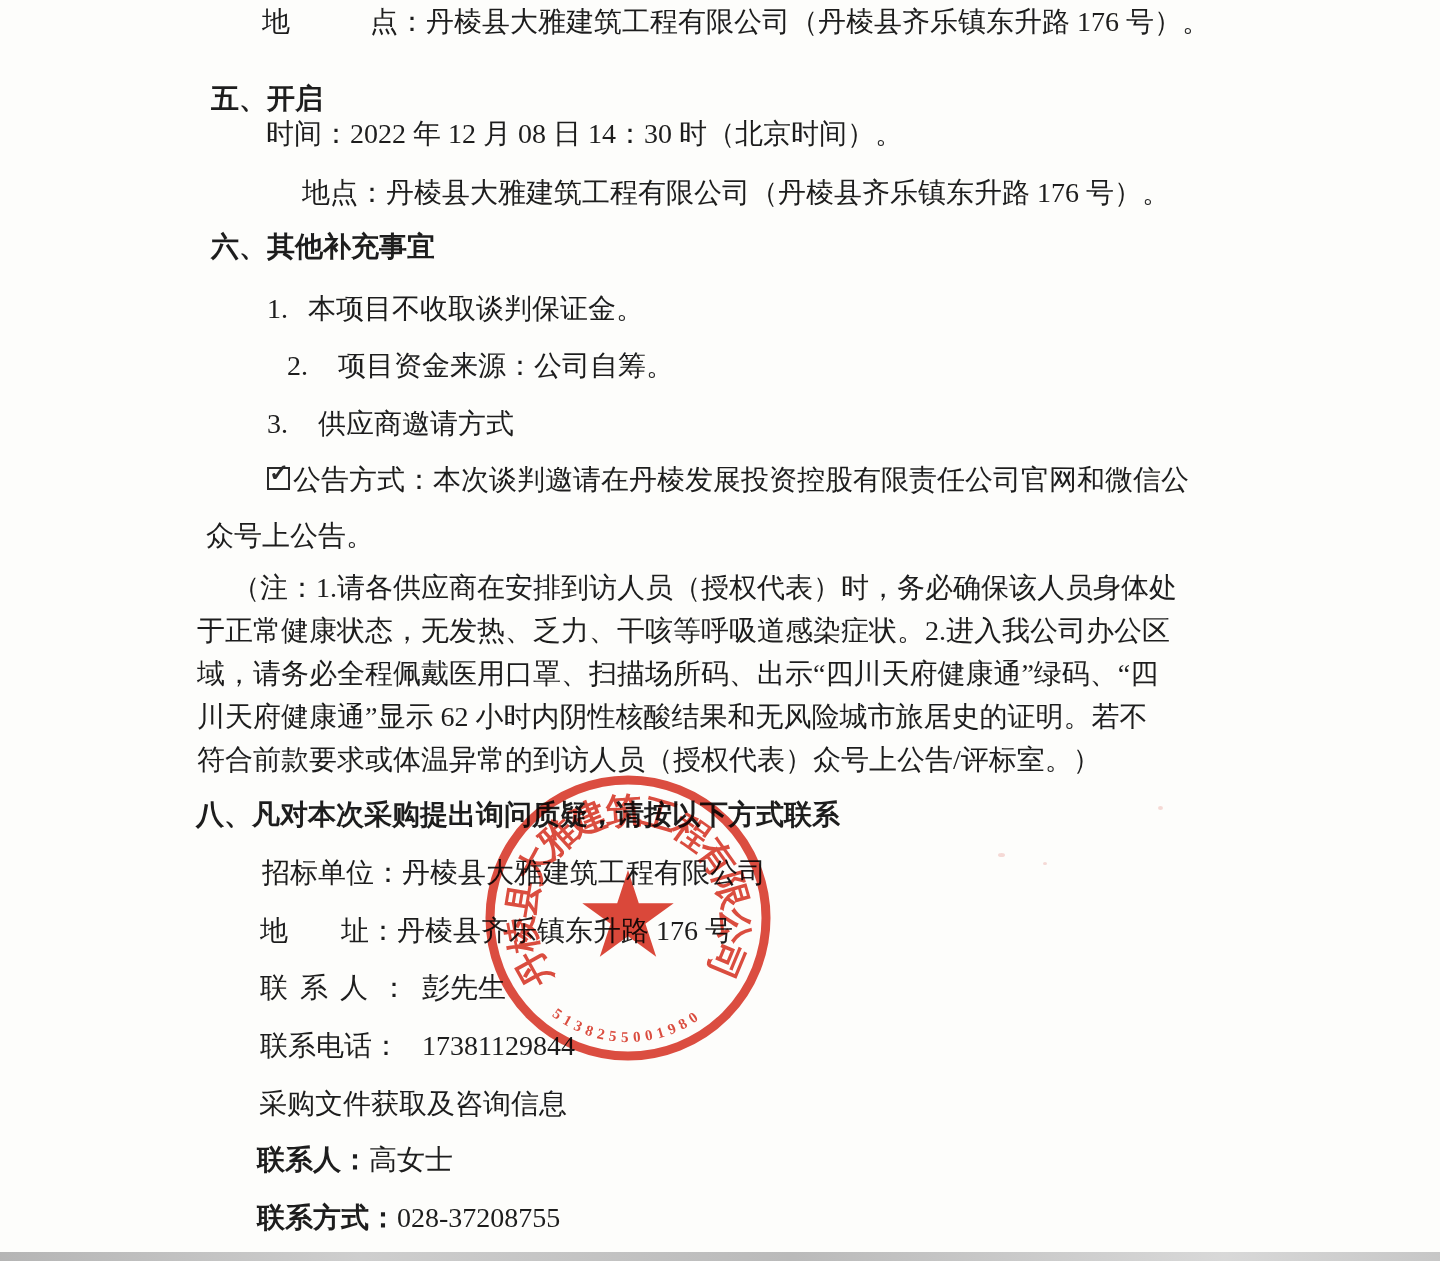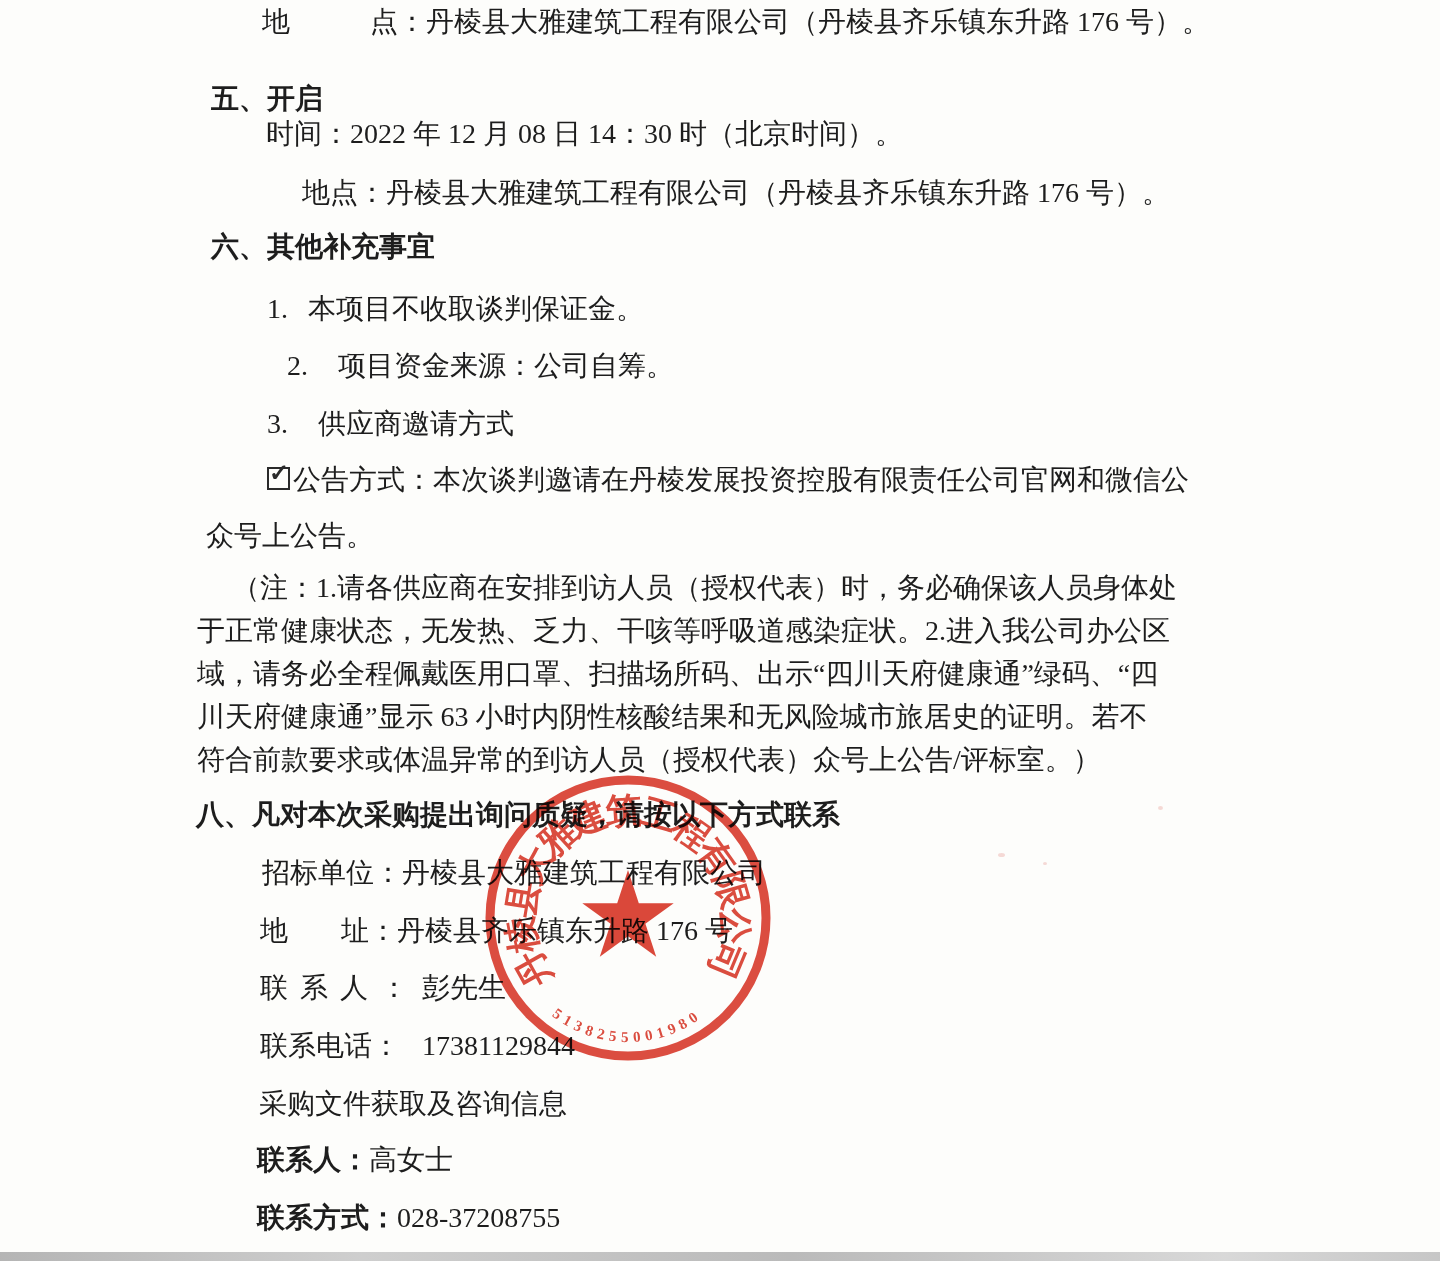--- a/index.html
+++ b/index.html
@@ -83,21 +83,21 @@
       <div class="line" style="top: 177px; left: 266px; margin-left: 36px;"><span>地点：丹棱县大雅建筑工程有限公司（丹棱县齐乐镇东升路 176 号）。</span></div>
       <div class="line bold" style="top: 231px; left: 211px;"><span>六、其他补充事宜</span></div>
       <div class="line" style="top: 293px; left: 267px;"><span>1.</span><span style="margin-left: 20px;">本项目不收取谈判保证金。</span></div>
       <div class="line" style="top: 350px; left: 267px; margin-left: 20px;"><span>2.</span><span style="margin-left: 30px;">项目资金来源：公司自筹。</span></div>
       <div class="line" style="top: 408px; left: 267px;"><span>3.</span><span style="margin-left: 30px;">供应商邀请方式</span></div>
       <div class="line" style="top: 464px; left: 267px;"><span class="checkbox"><span class="check">✓</span></span><span style="margin-left: 2px;">公告方式：本次谈判邀请在丹棱发展投资控股有限责任公司官网和微信公</span></div>
       <div class="line" style="top: 520px; left: 206px;"><span>众号上公告。</span></div>
       <div class="line" style="top: 572px; left: 232px;"><span>（注：1.请各供应商在安排到访人员（授权代表）时，务必确保该人员身体处</span></div>
       <div class="line" style="top: 615px; left: 197px;"><span>于正常健康状态，无发热、乏力、干咳等呼吸道感染症状。2.进入我公司办公区</span></div>
       <div class="line" style="top: 658px; left: 197px;"><span>域，请务必全程佩戴医用口罩、扫描场所码、出示“四川天府健康通”绿码、“四</span></div>
-      <div class="line" style="top: 701px; left: 197px;"><span>川天府健康通”显示 63 小时内阴性核酸结果和无风险城市旅居史的证明。若不</span></div>
+      <div class="line" style="top: 701px; left: 197px;"><span>川天府健康通”显示 62 小时内阴性核酸结果和无风险城市旅居史的证明。若不</span></div>
       <div class="line" style="top: 744px; left: 197px;"><span>符合前款要求或体温异常的到访人员（授权代表）众号上公告/评标室。）</span></div>
       <div class="line bold" style="top: 799px; left: 196px;"><span>八、凡对本次采购提出询问质疑，请按以下方式联系</span></div>
       <div class="line" style="top: 857px; left: 262px;"><span>招标单位：丹棱县大雅建筑工程有限公司</span></div>
       <div class="line" style="top: 915px; left: 260px;"><span>地</span><span style="margin-left: 53px;">址：丹棱县齐乐镇东升路 176 号</span></div>
       <div class="line" style="top: 972px; left: 260px; text-decoration: underline;"><span style="letter-spacing: 12px;">联系人</span><span>：</span><span style="margin-left: 14px;">彭先生</span></div>
       <div class="line" style="top: 1030px; left: 260px;"><span>联系电话：</span><span style="margin-left: 22px;">17381129844</span></div>
       <div class="line" style="top: 1088px; left: 259px;"><span>采购文件获取及咨询信息</span></div>
       <div class="line" style="top: 1144px; left: 257px;"><span style="font-weight: bold;">联系人：</span><span>高女士</span></div>
       <div class="line" style="top: 1202px; left: 257px;"><span style="font-weight: bold;">联系方式：</span><span>028-37208755</span></div>
     </div>

